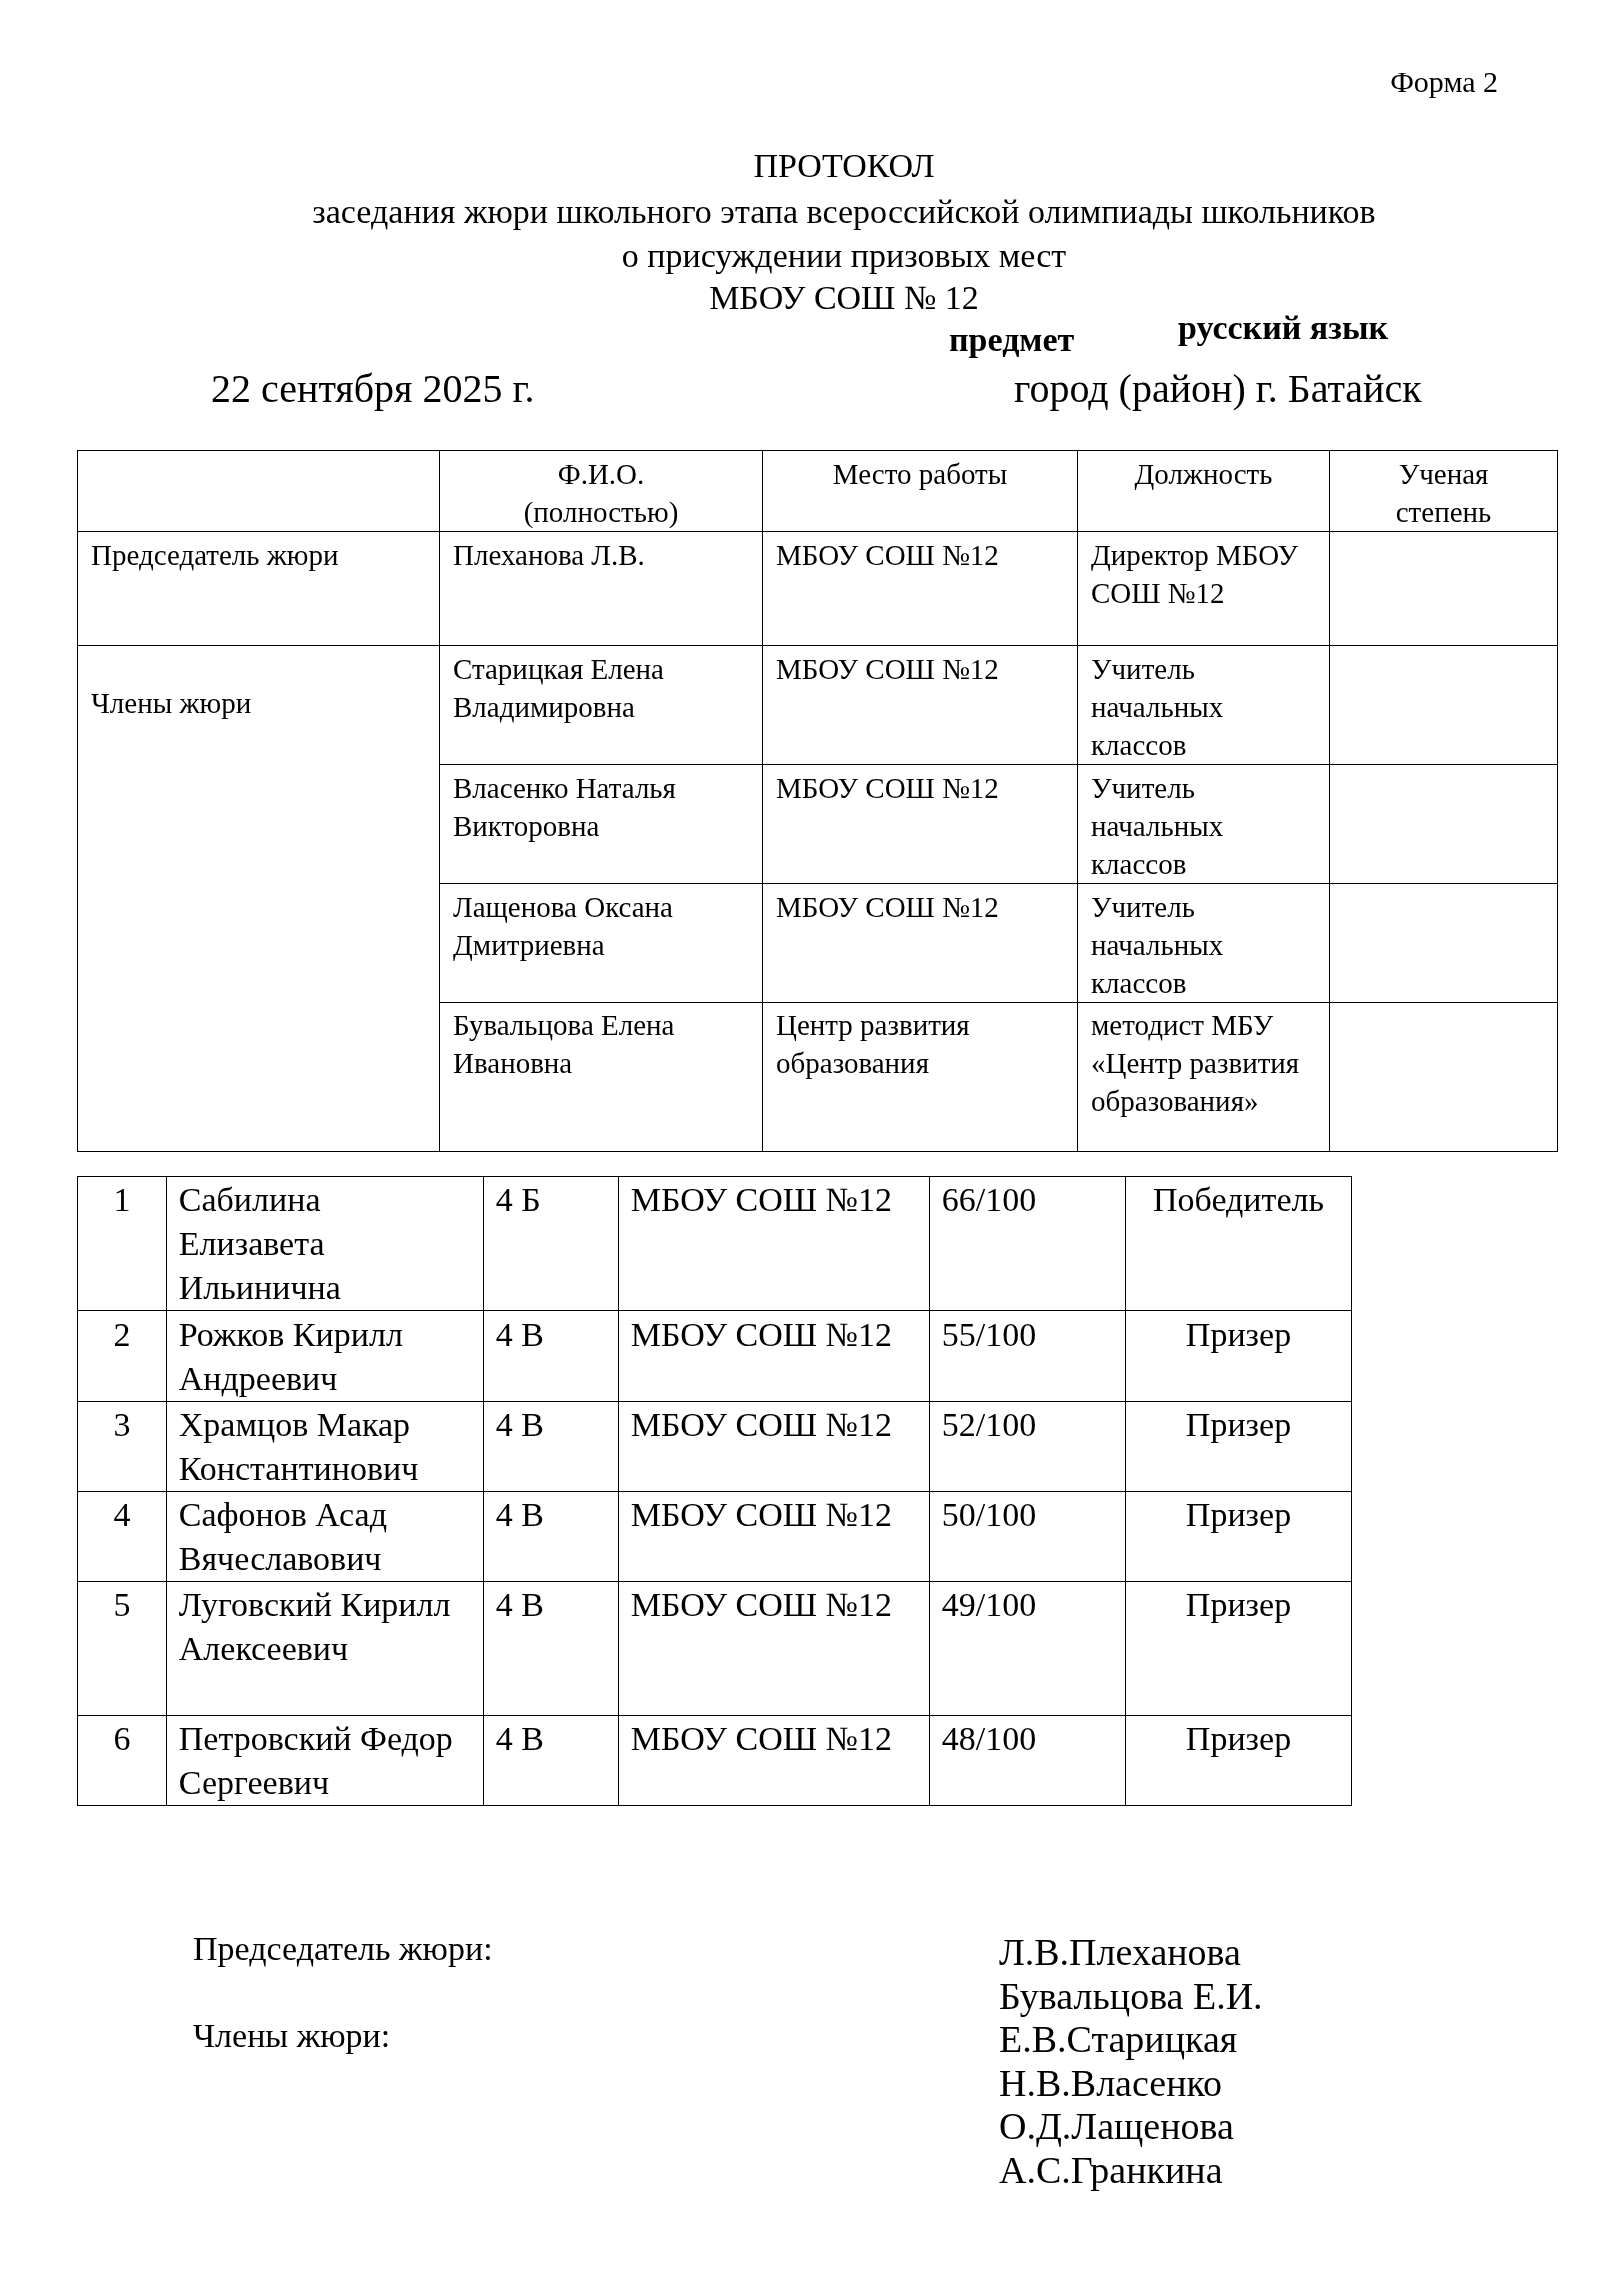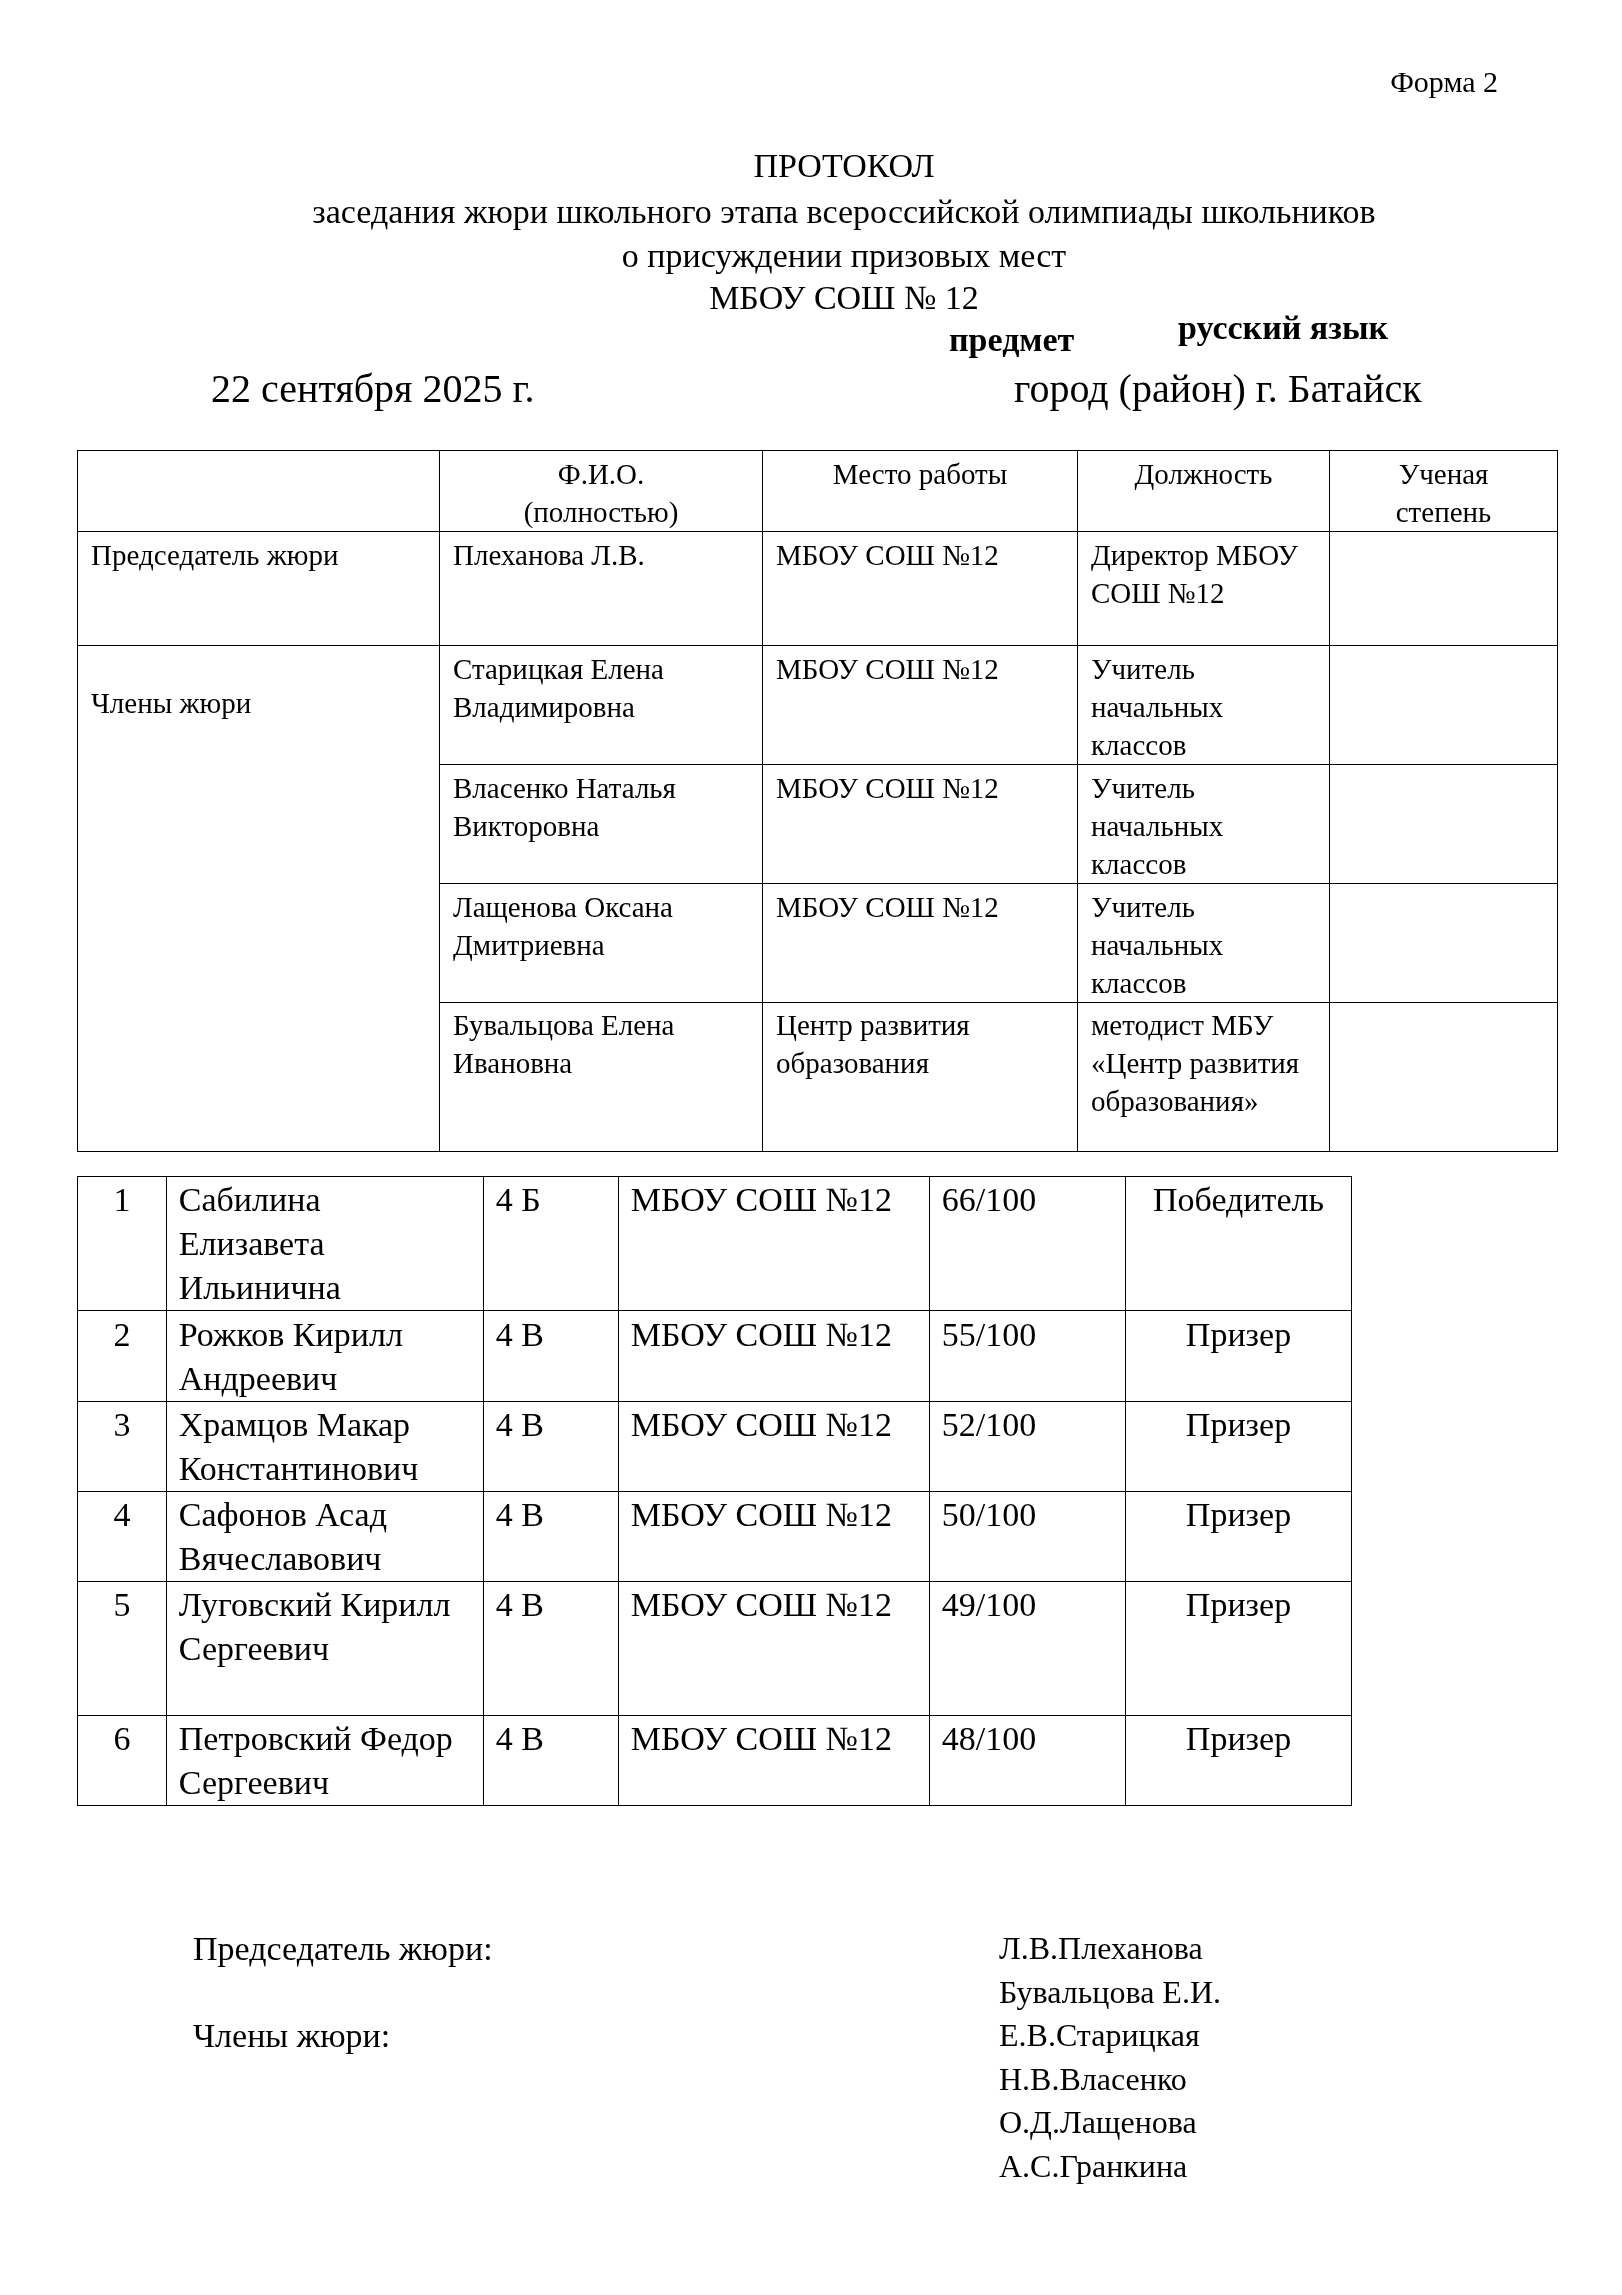--- a/index.html
+++ b/index.html
@@ -34,21 +34,21 @@
   .parts { left: 77px; top: 1176px; width: 1273px; font-size: 34px; line-height: 44px; }
   .parts th { text-align: center; padding: 1.3px 3.9px 0 3.9px; line-height: 44px; font-size: 34px; }
   .parts td { padding: 1.3px 11.8px 0 11.8px; }
   .parts td.num { text-align: center; padding-left: 0; padding-right: 0; }
   .parts td.dip { text-align: center; }
   .parts tr.h { height: 89px; }
   .parts tr.r3 { height: 134px; }
   .parts tr.r2 { height: 89px; }
 
   .sig-label { left: 193px; font-size: 34px; }
-  .sig-name { left: 999px; font-size: 32px; }
+  .sig-name { left: 999px; font-size: 38px; }
 </style>
 </head>
 <body>
 
 <div class="abs forma">Форма 2</div>
 
 <div class="abs title-line t1">ПРОТОКОЛ</div>
 <div class="abs title-line t2">заседания жюри школьного этапа всероссийской олимпиады школьников</div>
 <div class="abs title-line t3">о присуждении призовых мест</div>
 <div class="abs title-line t4">МБОУ СОШ № 12</div>
@@ -146,21 +146,21 @@
   <tr class="r2">
     <td class="num">4</td>
     <td>Сафонов Асад Вячеславович</td>
     <td>4 В</td>
     <td>МБОУ СОШ №12</td>
     <td>50/100</td>
     <td class="dip">Призер</td>
   </tr>
   <tr class="r3">
     <td class="num">5</td>
-    <td>Луговский Кирилл Сергеевич</td>
+    <td>Луговский Кирилл Алексеевич</td>
     <td>4 В</td>
     <td>МБОУ СОШ №12</td>
     <td>49/100</td>
     <td class="dip">Призер</td>
   </tr>
   <tr class="r2">
     <td class="num">6</td>
     <td>Петровский Федор Сергеевич</td>
     <td>4 В</td>
     <td>МБОУ СОШ №12</td>

